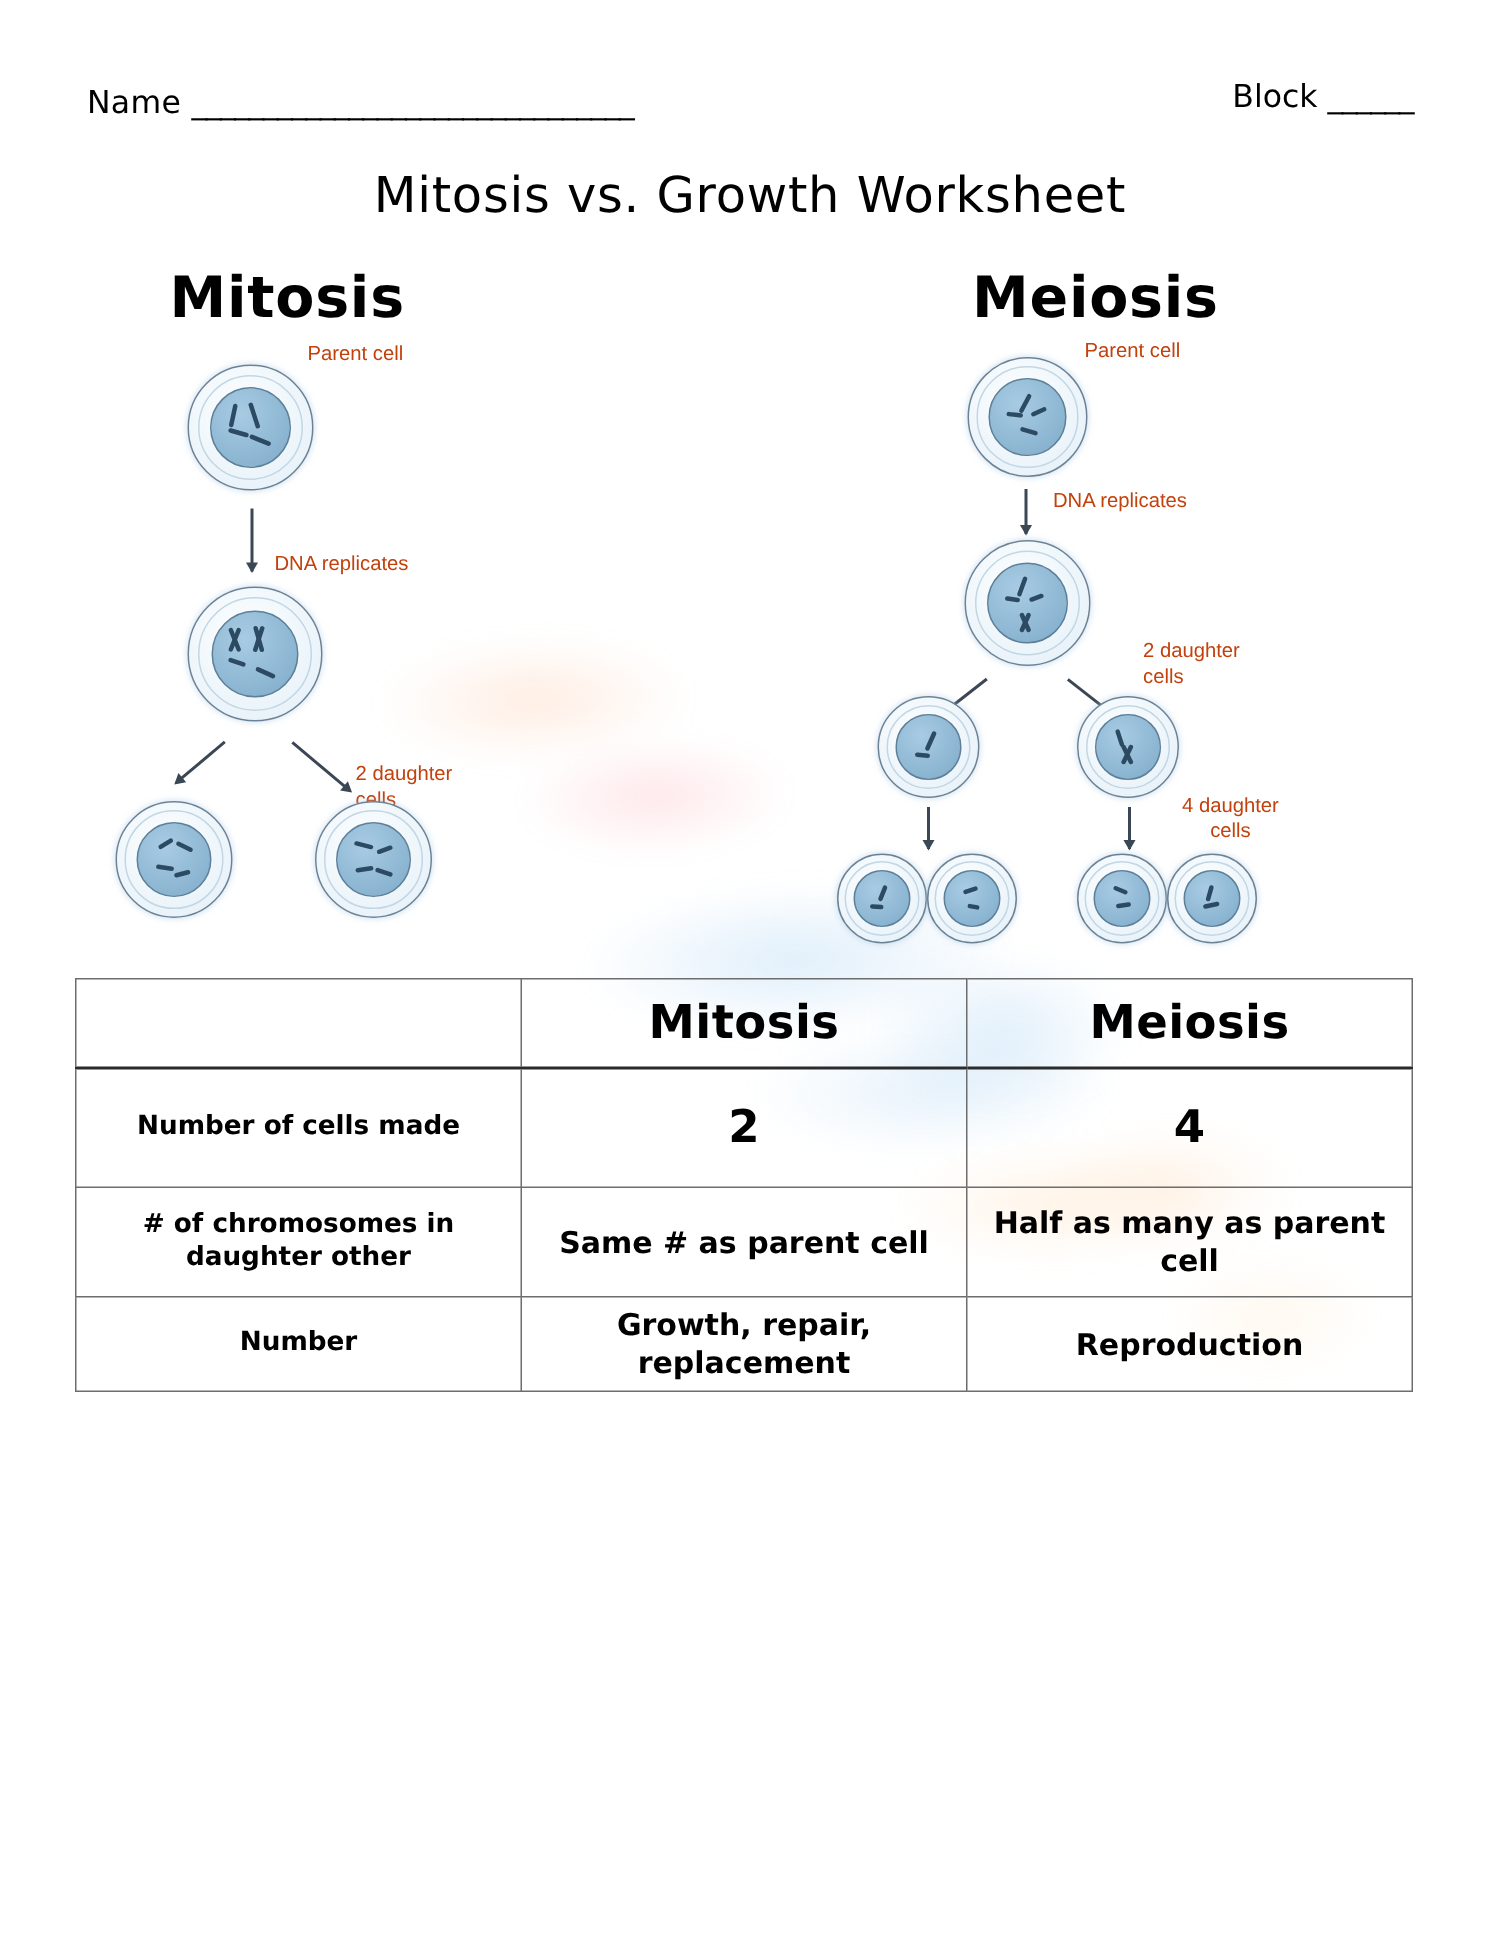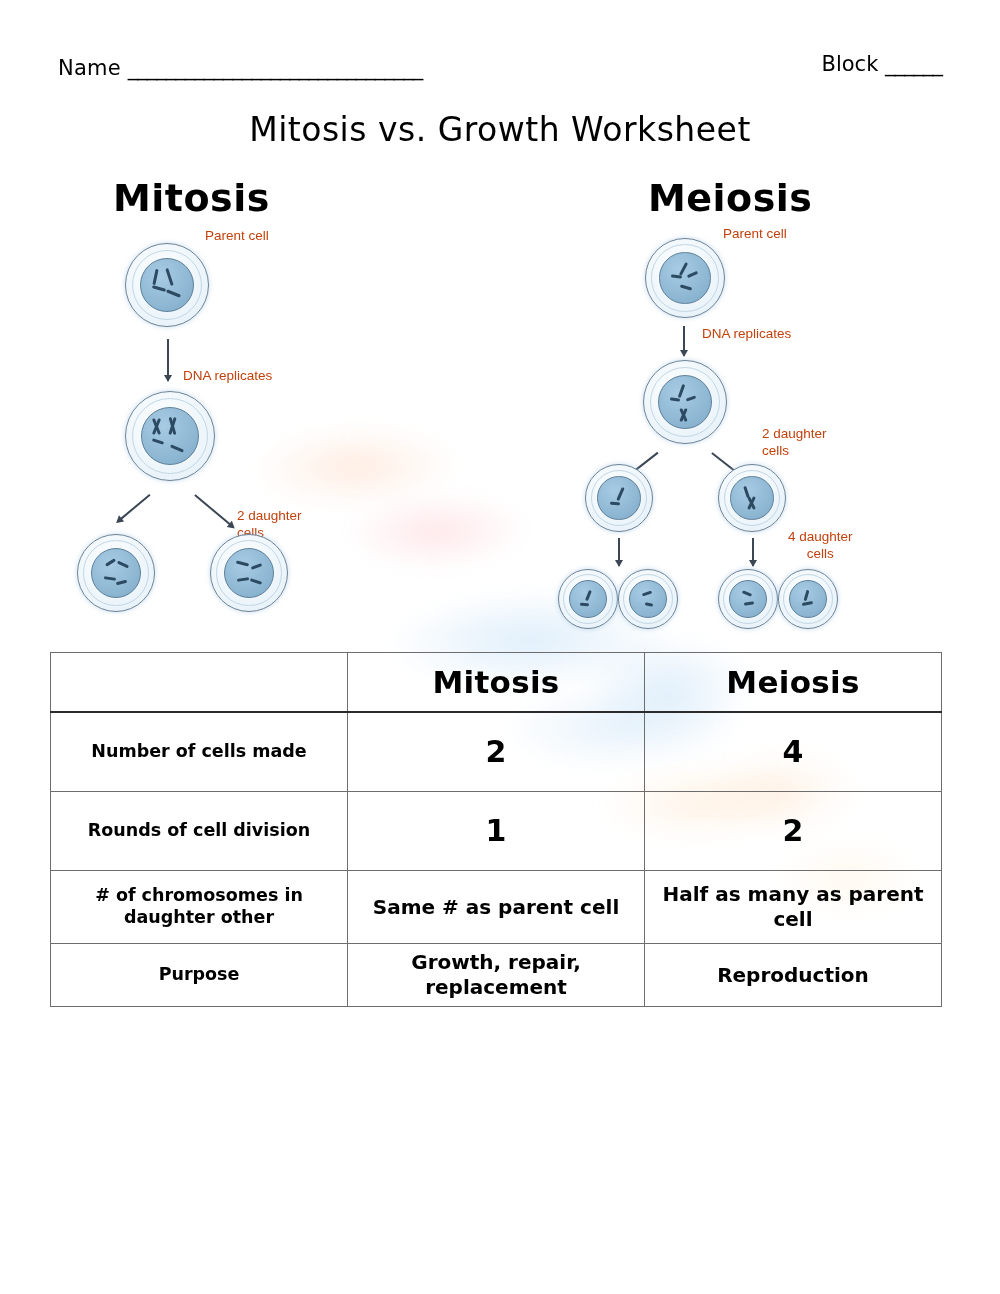--- a/index.html
+++ b/index.html
@@ -372,29 +372,24 @@
       <th class="col-mit">Mitosis</th>
       <th class="col-mei">Meiosis</th>
     </tr>
   </thead>
   <tbody>
     <tr class="r-cells">
       <td class="attr-cell">Number of cells made</td>
       <td class="val v-xl">2</td>
       <td class="val v-xl">4</td>
     </tr>
-    <tr class="r-rounds">
-      <td class="attr-cell">Rounds of cell division</td>
-      <td class="val v-xl">1</td>
-      <td class="val v-xl">2</td>
-    </tr>
     <tr class="r-chrom">
       <td class="attr-cell"># of chromosomes in daughter other</td>
       <td class="val v-lg">Same # as parent cell</td>
       <td class="val v-sm">Half as many as parent cell</td>
     </tr>
     <tr class="r-purpose">
-      <td class="attr-cell">Purpose</td>
+      <td class="attr-cell">Number</td>
       <td class="val v-sm">Growth, repair, replacement</td>
       <td class="val v-lg">Reproduction</td>
     </tr>
   </tbody>
 </table>
 
 </body></html>

